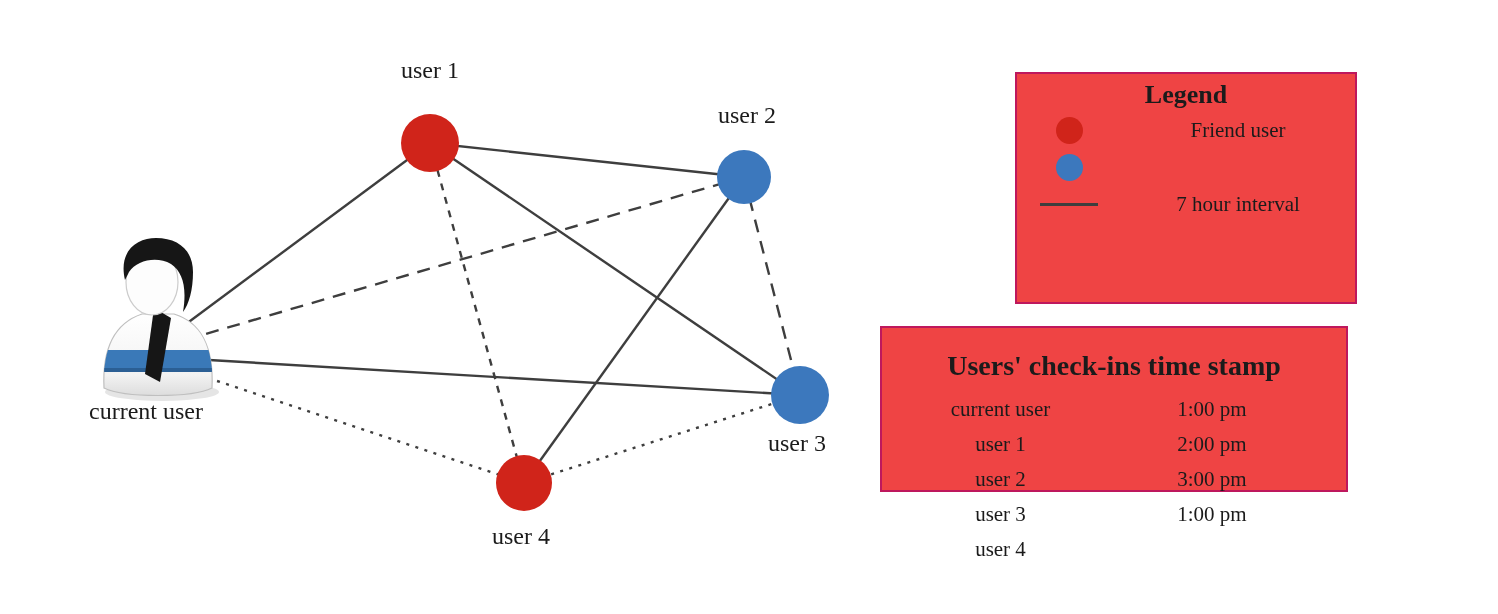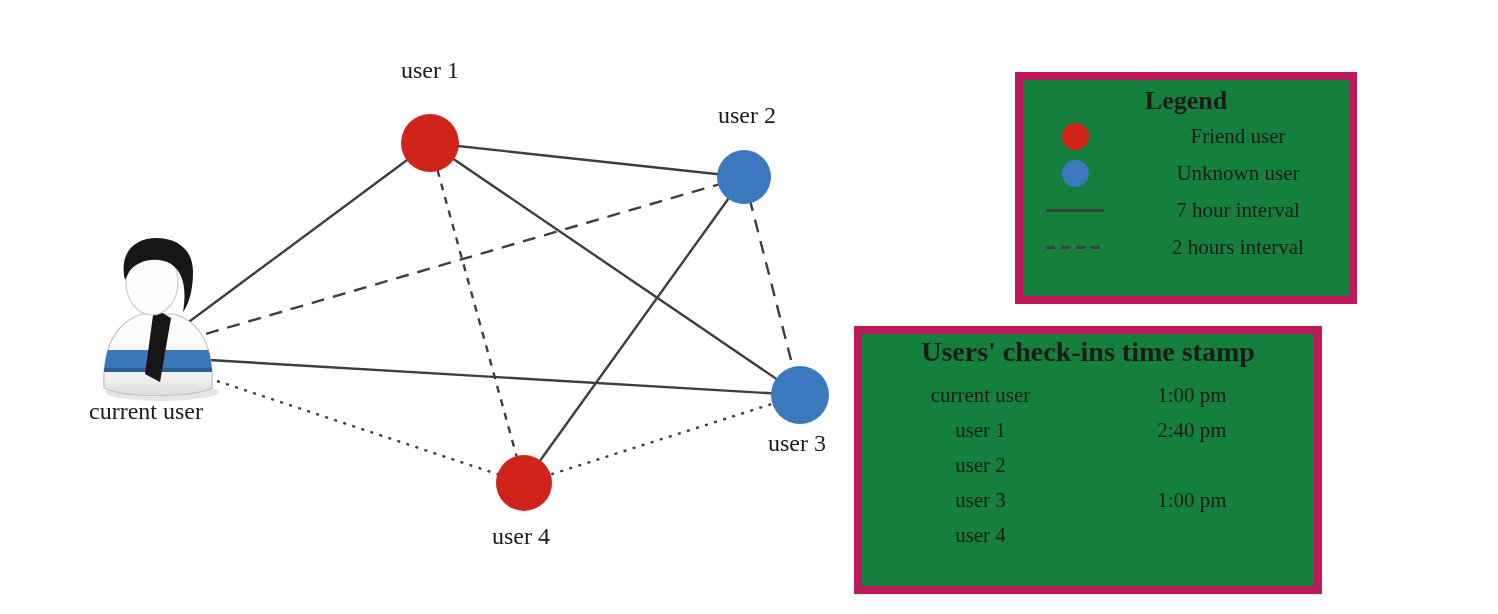--- a/index.html
+++ b/index.html
@@ -1,29 +1,29 @@
 <!DOCTYPE html>
 <html><head>
 <meta charset="utf-8">
 <style>
   html,body{margin:0;padding:0;background:#ffffff;}
   .canvas{
     position:relative;width:1498px;height:614px;background:#ffffff;
     font-family:"Liberation Serif","DejaVu Serif",serif;color:#1b1b1b;overflow:hidden;
   }
   #graph-svg{position:absolute;left:0;top:0;}
-  .box{position:absolute;border:8px solid #be185d;background:#15803d;box-sizing:border-box;}
+  .box{position:absolute;border:2px solid #be185d;background:#ef4444;box-sizing:border-box;}
   .legend-box{left:1015px;top:72px;width:342px;height:232px;padding-top:4px;}
   .box-title{text-align:center;font-weight:bold;font-size:26px;line-height:34px;white-space:nowrap;}
   .legend-row{display:flex;align-items:center;height:37px;}
   .sym{width:104px;display:flex;justify-content:center;align-items:center;}
   .dot{width:27px;height:27px;border-radius:50%;}
   .line-sample{width:58px;height:3px;}
   .legend-label{flex:1;text-align:center;font-size:21px;white-space:nowrap;}
-  .table-box{left:854px;top:326px;width:468px;height:268px;padding-top:0;}
+  .table-box{left:880px;top:326px;width:468px;height:166px;padding-top:20px;}
   .table-title{font-size:28px;line-height:36px;}
   .trow{display:grid;grid-template-columns:237px 186px;height:35px;align-items:center;}
   .trow.first{margin-top:8px;}
   .tcell{text-align:center;font-size:21px;white-space:nowrap;}
   .node-label{
     font-family:"Liberation Serif","DejaVu Serif",serif;
     font-size:24px;fill:#1b1b1b;text-anchor:middle;
   }
 </style>
 </head>
@@ -86,48 +86,42 @@
     <div class="legend-row">
       <span class="sym">
           <span class="dot" id="dot-friend" style="background: rgb(208, 36, 26);"></span>
         </span>
       <span class="legend-label">Friend user</span>
     </div>
     <div class="legend-row">
       <span class="sym">
           <span class="dot" id="dot-unknown" style="background: rgb(60, 120, 189);"></span>
         </span>
-      <span class="legend-label">Unknown user</span>
     </div>
     <div class="legend-row">
       <span class="sym">
           <span class="line-sample" id="sample-solid" style="background: rgb(62, 62, 62);"></span>
         </span>
       <span class="legend-label">7 hour interval</span>
-    </div>
-    <div class="legend-row">
-      <span class="sym">
-          <span class="line-sample" id="sample-dashed" style="background: repeating-linear-gradient(90deg, rgb(62, 62, 62) 0px, rgb(62, 62, 62) 9px, transparent 9px, transparent 15px);"></span>
-        </span>
-      <span class="legend-label">2 hours interval</span>
     </div>
   </div>
 
   <div class="box table-box">
     <div class="box-title table-title">Users' check-ins time stamp</div>
     <div class="trow first">
       <span class="tcell">current user</span>
       <span class="tcell">1:00 pm</span>
     </div>
     <div class="trow">
       <span class="tcell">user 1</span>
-      <span class="tcell">2:40 pm</span>
+      <span class="tcell">2:00 pm</span>
     </div>
     <div class="trow">
       <span class="tcell">user 2</span>
+      <span class="tcell">3:00 pm</span>
     </div>
     <div class="trow">
       <span class="tcell">user 3</span>
       <span class="tcell">1:00 pm</span>
     </div>
     <div class="trow">
       <span class="tcell">user 4</span>
     </div>
   </div>
 

